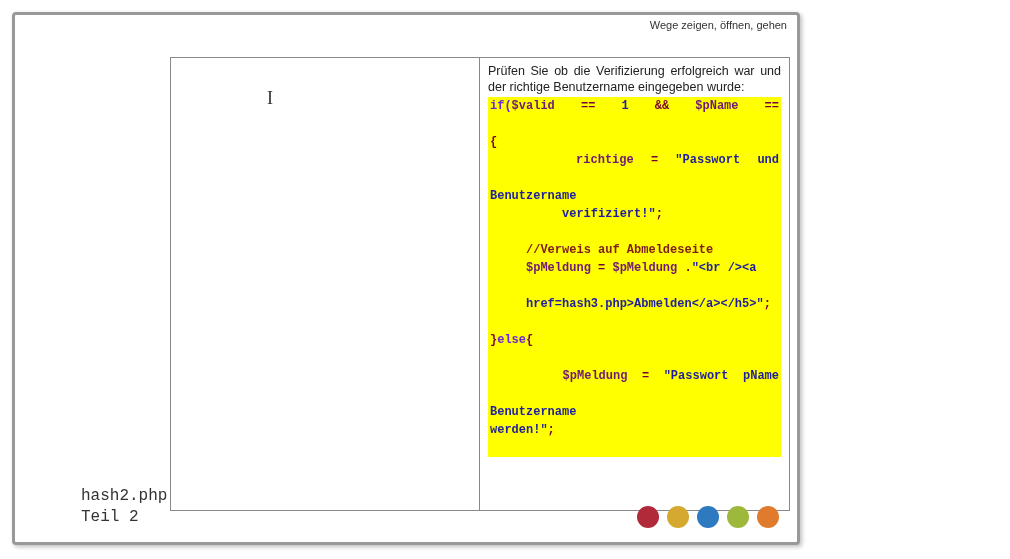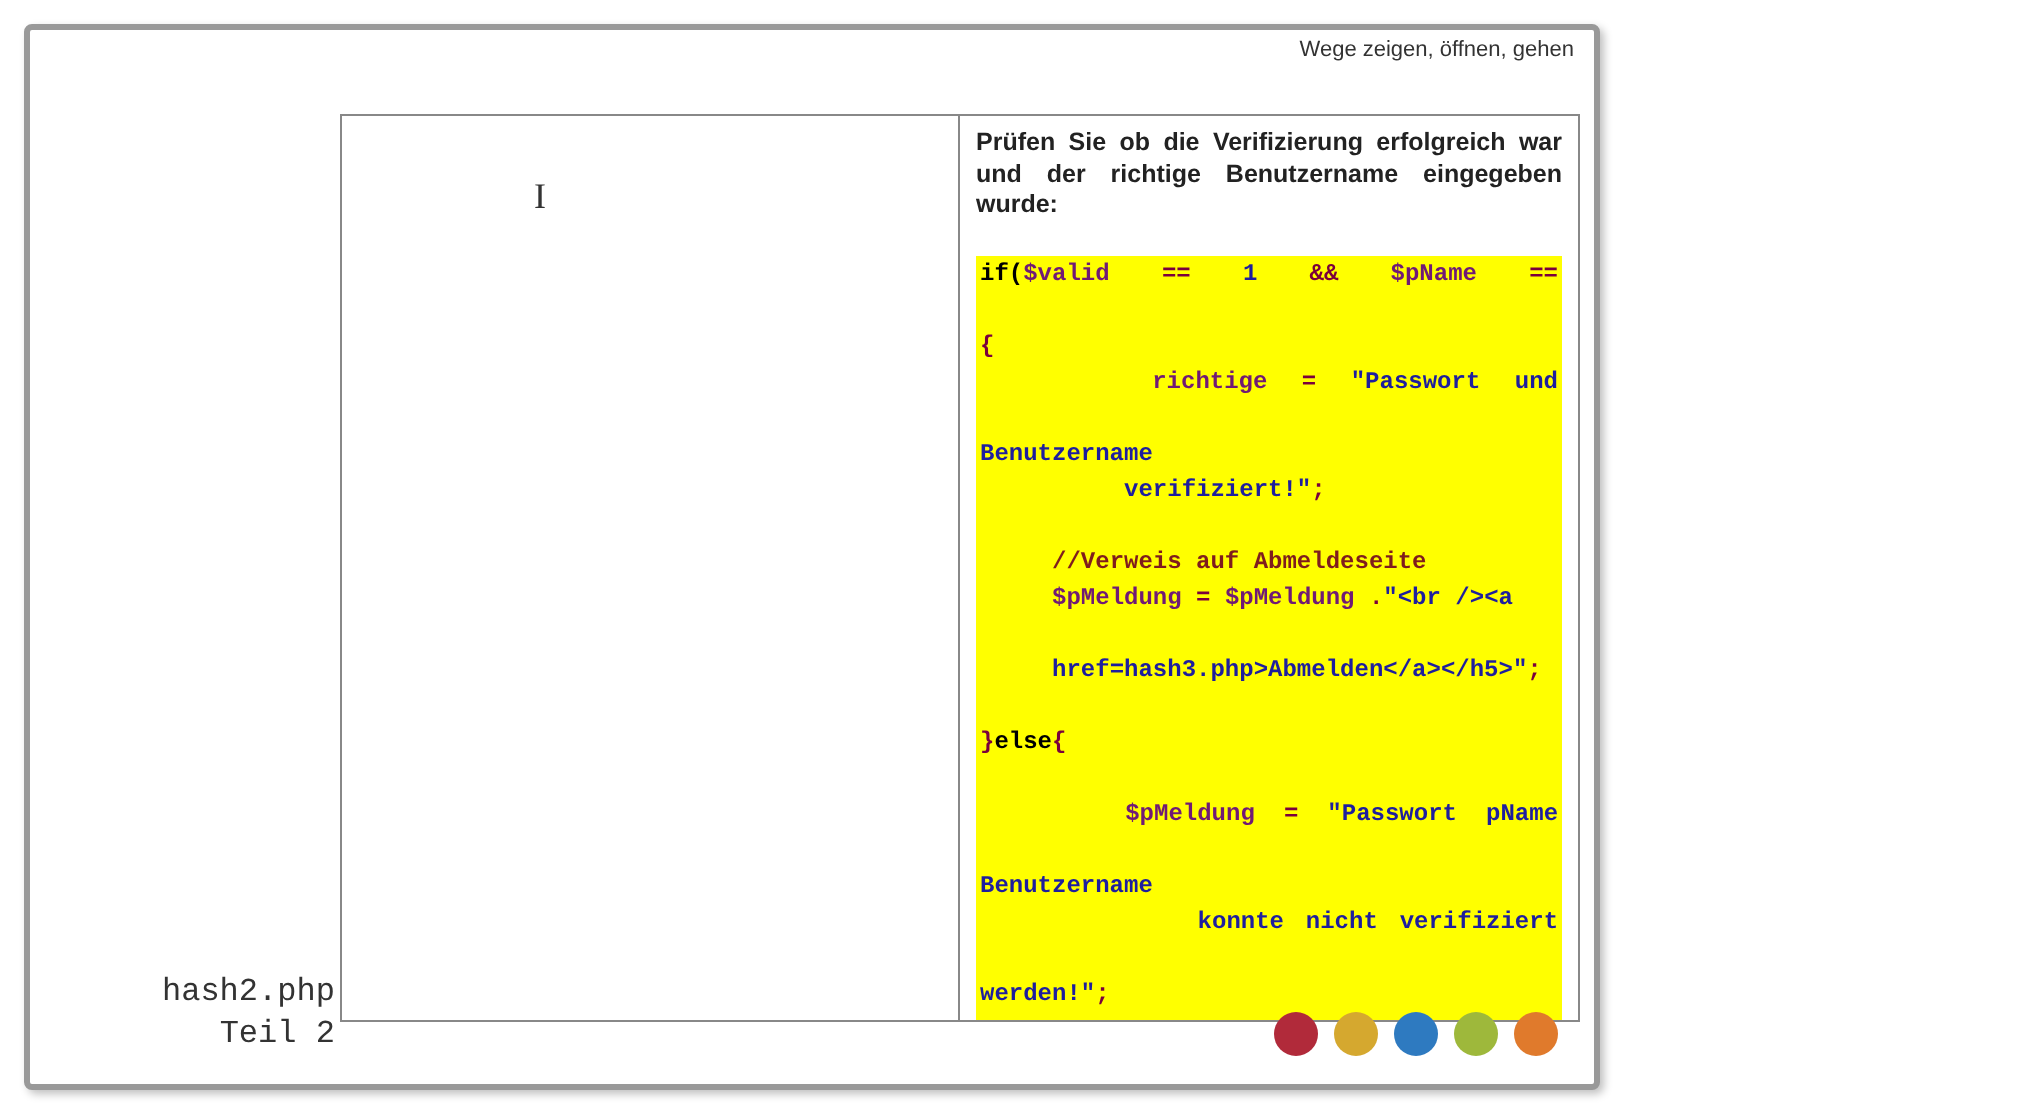--- a/index.html
+++ b/index.html
@@ -53,60 +53,59 @@
     color: #333;
   }
   .right-col {
     width: 50%;
     padding: 6px 8px;
     font-size: 12px;
     overflow: hidden;
   }
   .instruction {
     font-size: 12.5px;
-    font-weight: bold;
+    font-weight: normal;
     color: #222;
     text-align: justify;
     text-justify: inter-word;
     line-height: 1.25;
-    margin-bottom: 17px;
+    margin-bottom: 2px;
   }
   .codeblock {
     background: #ffff00;
     font-family: Consolas, "Courier New", monospace;
     font-size: 12px;
     line-height: 1.5;
     padding: 0 2px;
     text-align: justify;
     font-weight: bold;
   }
   .codeblock .line {
     display: block;
     white-space: pre-wrap;
     text-align: justify;
   }
   .justify::after {
     content: "";
     display: inline-block;
     width: 100%;
   }
-  .kw { color: #000000; }
+  .kw { color: #6d28d9; }
   .var { color: #701a75; }
   .str { color: #1e1e9e; }
   .op { color: #7a003c; }
   .cmt { color: #7f1d1d; }
   .footer-label {
     position: absolute;
     left: 66px;
     bottom: 14px;
     font-family: Consolas, "Courier New", monospace;
     font-size: 16px;
     color: #333;
     line-height: 1.3;
-    text-align: right;
   }
   .dots {
     position: absolute;
     right: 18px;
     bottom: 14px;
     display: flex;
     gap: 8px;
   }
   .dot {
     width: 22px;
@@ -140,21 +139,20 @@
         <span class="line">&nbsp;</span>
         <span class="line">     <span class="cmt">//Verweis auf Abmeldeseite</span></span>
         <span class="line">     <span class="var">$pMeldung</span><span class="op"> = </span><span class="var">$pMeldung</span><span class="op"> .</span><span class="str">"&lt;br /&gt;&lt;a</span></span>
         <span class="line">&nbsp;</span>
         <span class="line">     <span class="str">href=hash3.php&gt;Abmelden&lt;/a&gt;&lt;/h5&gt;"</span><span class="op">;</span></span>
         <span class="line">&nbsp;</span>
         <span class="line"><span class="op">}</span><span class="kw">else</span><span class="op">{</span></span>
         <span class="line">&nbsp;</span>
         <span class="line justify">     <span class="var">$pMeldung</span> <span class="op">=</span> <span class="str">"Passwort</span> <span class="str">pName</span></span>
         <span class="line"><span class="str">Benutzername</span></span>
-        <span class="line justify">          <span class="str">konnte</span> <span class="str">nicht</span> <span class="str">verifiziert</span></span>
         <span class="line"><span class="str">werden!"</span><span class="op">;</span></span>
         <span class="line">&nbsp;</span>
 
       </div>
     </div>
   </div>
 
   <div class="footer-label">
     <div>hash2.php</div>
     <div>Teil 2</div>

